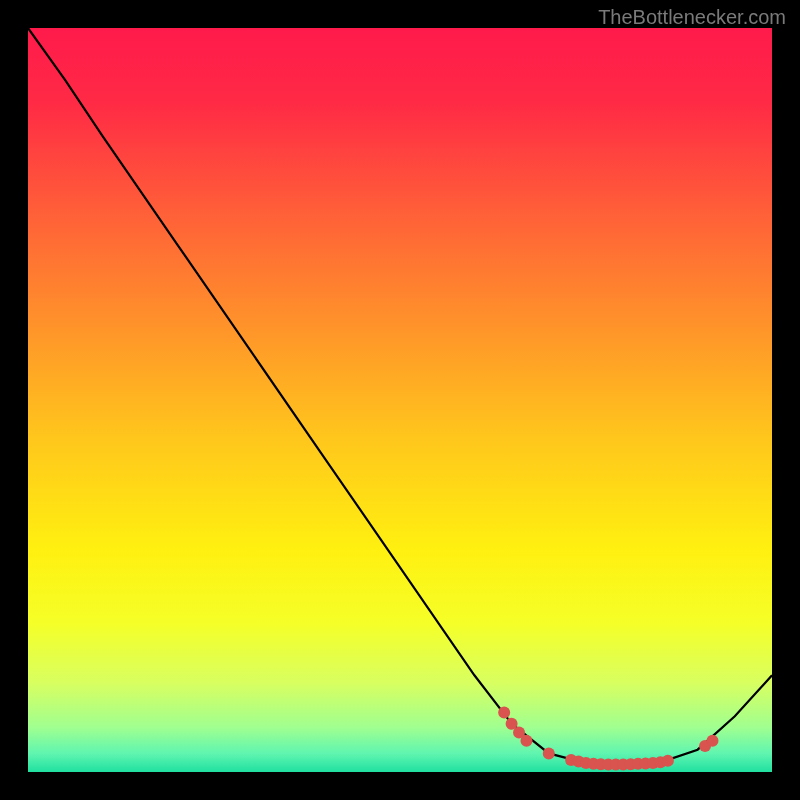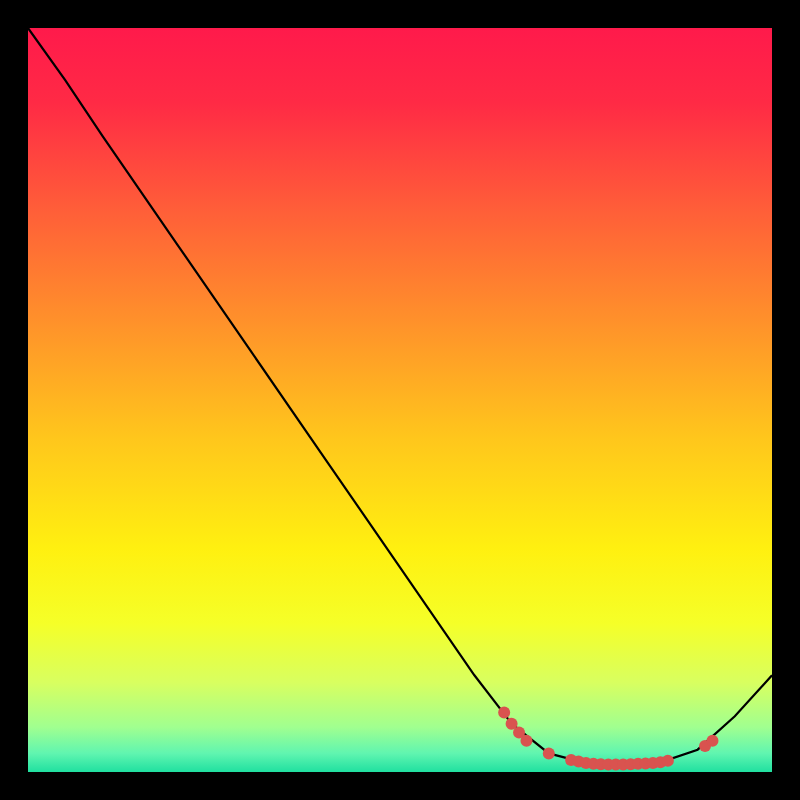--- a/index.html
+++ b/index.html
@@ -31,20 +31,21 @@
     left: 28px;
     top: 28px;
     width: 744px;
     height: 744px;
   }
 </style>
 </head>
 <body>
 
 <div class="container">
+  <div class="watermark">TheBottlenecker.com</div>
   <svg class="plot" viewBox="0 0 744 744" preserveAspectRatio="none">
     <defs>
       <linearGradient id="bg-grad" x1="0" y1="0" x2="0" y2="1">
           <stop offset="0.00%" stop-color="#ff1a4b"></stop>
           <stop offset="10.00%" stop-color="#ff2a45"></stop>
           <stop offset="25.00%" stop-color="#ff6038"></stop>
           <stop offset="40.00%" stop-color="#ff932a"></stop>
           <stop offset="55.00%" stop-color="#ffc61c"></stop>
           <stop offset="70.00%" stop-color="#fff010"></stop>
           <stop offset="80.00%" stop-color="#f5ff28"></stop>

